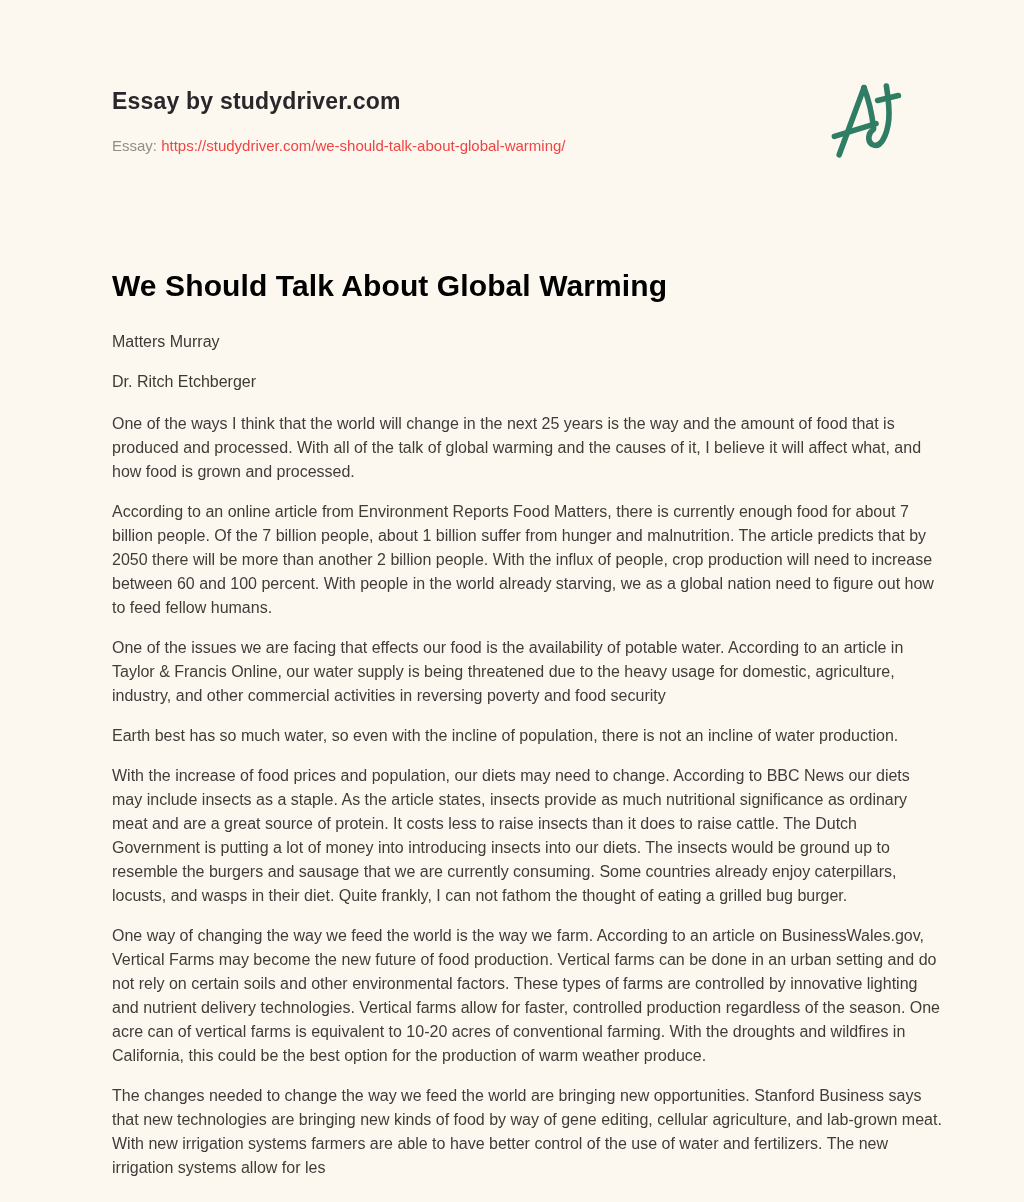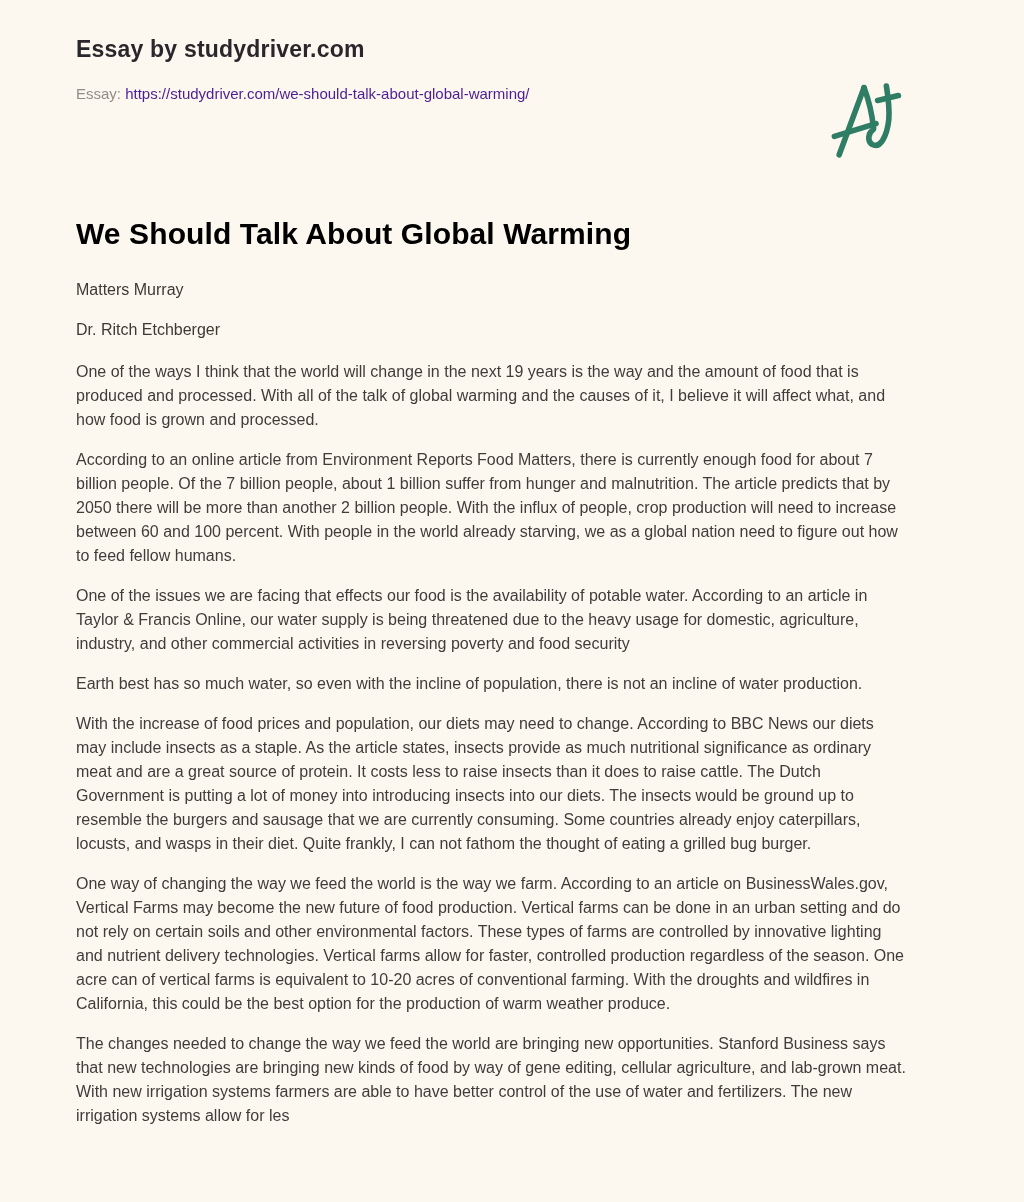--- a/index.html
+++ b/index.html
@@ -11,39 +11,39 @@
     height: 1202px;
     overflow: hidden;
     background: #fdf8ef;
     font-family: "Liberation Sans", sans-serif;
     color: #403c3a;
     position: relative;
   }
   .page {
     position: relative;
     width: 832px;
-    margin: 0 76px;
-    padding-top: 36px;
+    margin: 0 112px;
+    padding-top: 88px;
   }
   .site-title {
     font-size: 23px;
     font-weight: bold;
     color: #2a272c;
     margin: 0;
     line-height: 1.15;
     letter-spacing: 0.2px;
   }
   .source-line {
     margin-top: 22px;
     font-size: 15px;
     color: #908d89;
     line-height: 20px;
   }
   .source-line a {
-    color: #4c1d95;
+    color: #ef4444;
     text-decoration: none;
   }
   .logo {
     position: absolute;
     left: 828px;
     top: 68px;
     width: 96px;
     height: 100px;
   }
   .essay-title {
@@ -100,21 +100,21 @@
     <a href="#" title="https://studydriver.com/we-should-talk-about-global-warming/">https://studydriver.com/we-should-talk-about-global-warming/</a>
   </div>
 
   <h2 class="essay-title">We Should Talk About Global Warming</h2>
 
   <div class="byline">Matters Murray</div>
 
   <div class="byline">Dr. Ritch Etchberger</div>
 
   <div class="essay-body">
-    <p>One of the ways I think that the world will change in the next 19 years is the way and the amount of food that is produced and processed. With all of the talk of global warming and the causes of it, I believe it will affect what, and how food is grown and processed.</p>
+    <p>One of the ways I think that the world will change in the next 25 years is the way and the amount of food that is produced and processed. With all of the talk of global warming and the causes of it, I believe it will affect what, and how food is grown and processed.</p>
     <p>According to an online article from Environment Reports Food Matters, there is currently enough food for about 7 billion people. Of the 7 billion people, about 1 billion suffer from hunger and malnutrition. The article predicts that by 2050 there will be more than another 2 billion people. With the influx of people, crop production will need to increase between 60 and 100 percent. With people in the world already starving, we as a global nation need to figure out how to feed fellow humans.</p>
     <p>One of the issues we are facing that effects our food is the availability of potable water. According to an article in Taylor &amp; Francis Online, our water supply is being threatened due to the heavy usage for domestic, agriculture, industry, and other commercial activities in reversing poverty and food security</p>
     <p>Earth best has so much water, so even with the incline of population, there is not an incline of water production.</p>
     <p>With the increase of food prices and population, our diets may need to change. According to BBC News our diets may include insects as a staple. As the article states, insects provide as much nutritional significance as ordinary meat and are a great source of protein. It costs less to raise insects than it does to raise cattle. The Dutch Government is putting a lot of money into introducing insects into our diets. The insects would be ground up to resemble the burgers and sausage that we are currently consuming. Some countries already enjoy caterpillars, locusts, and wasps in their diet. Quite frankly, I can not fathom the thought of eating a grilled bug burger.</p>
     <p>One way of changing the way we feed the world is the way we farm. According to an article on BusinessWales.gov, Vertical Farms may become the new future of food production. Vertical farms can be done in an urban setting and do not rely on certain soils and other environmental factors. These types of farms are controlled by innovative lighting and nutrient delivery technologies. Vertical farms allow for faster, controlled production regardless of the season. One acre can of vertical farms is equivalent to 10-20 acres of conventional farming. With the droughts and wildfires in California, this could be the best option for the production of warm weather produce.</p>
     <p>The changes needed to change the way we feed the world are bringing new opportunities. Stanford Business says that new technologies are bringing new kinds of food by way of gene editing, cellular agriculture, and lab-grown meat. With new irrigation systems farmers are able to have better control of the use of water and fertilizers. The new irrigation systems allow for les</p>
   </div>
 
 </div>
 

